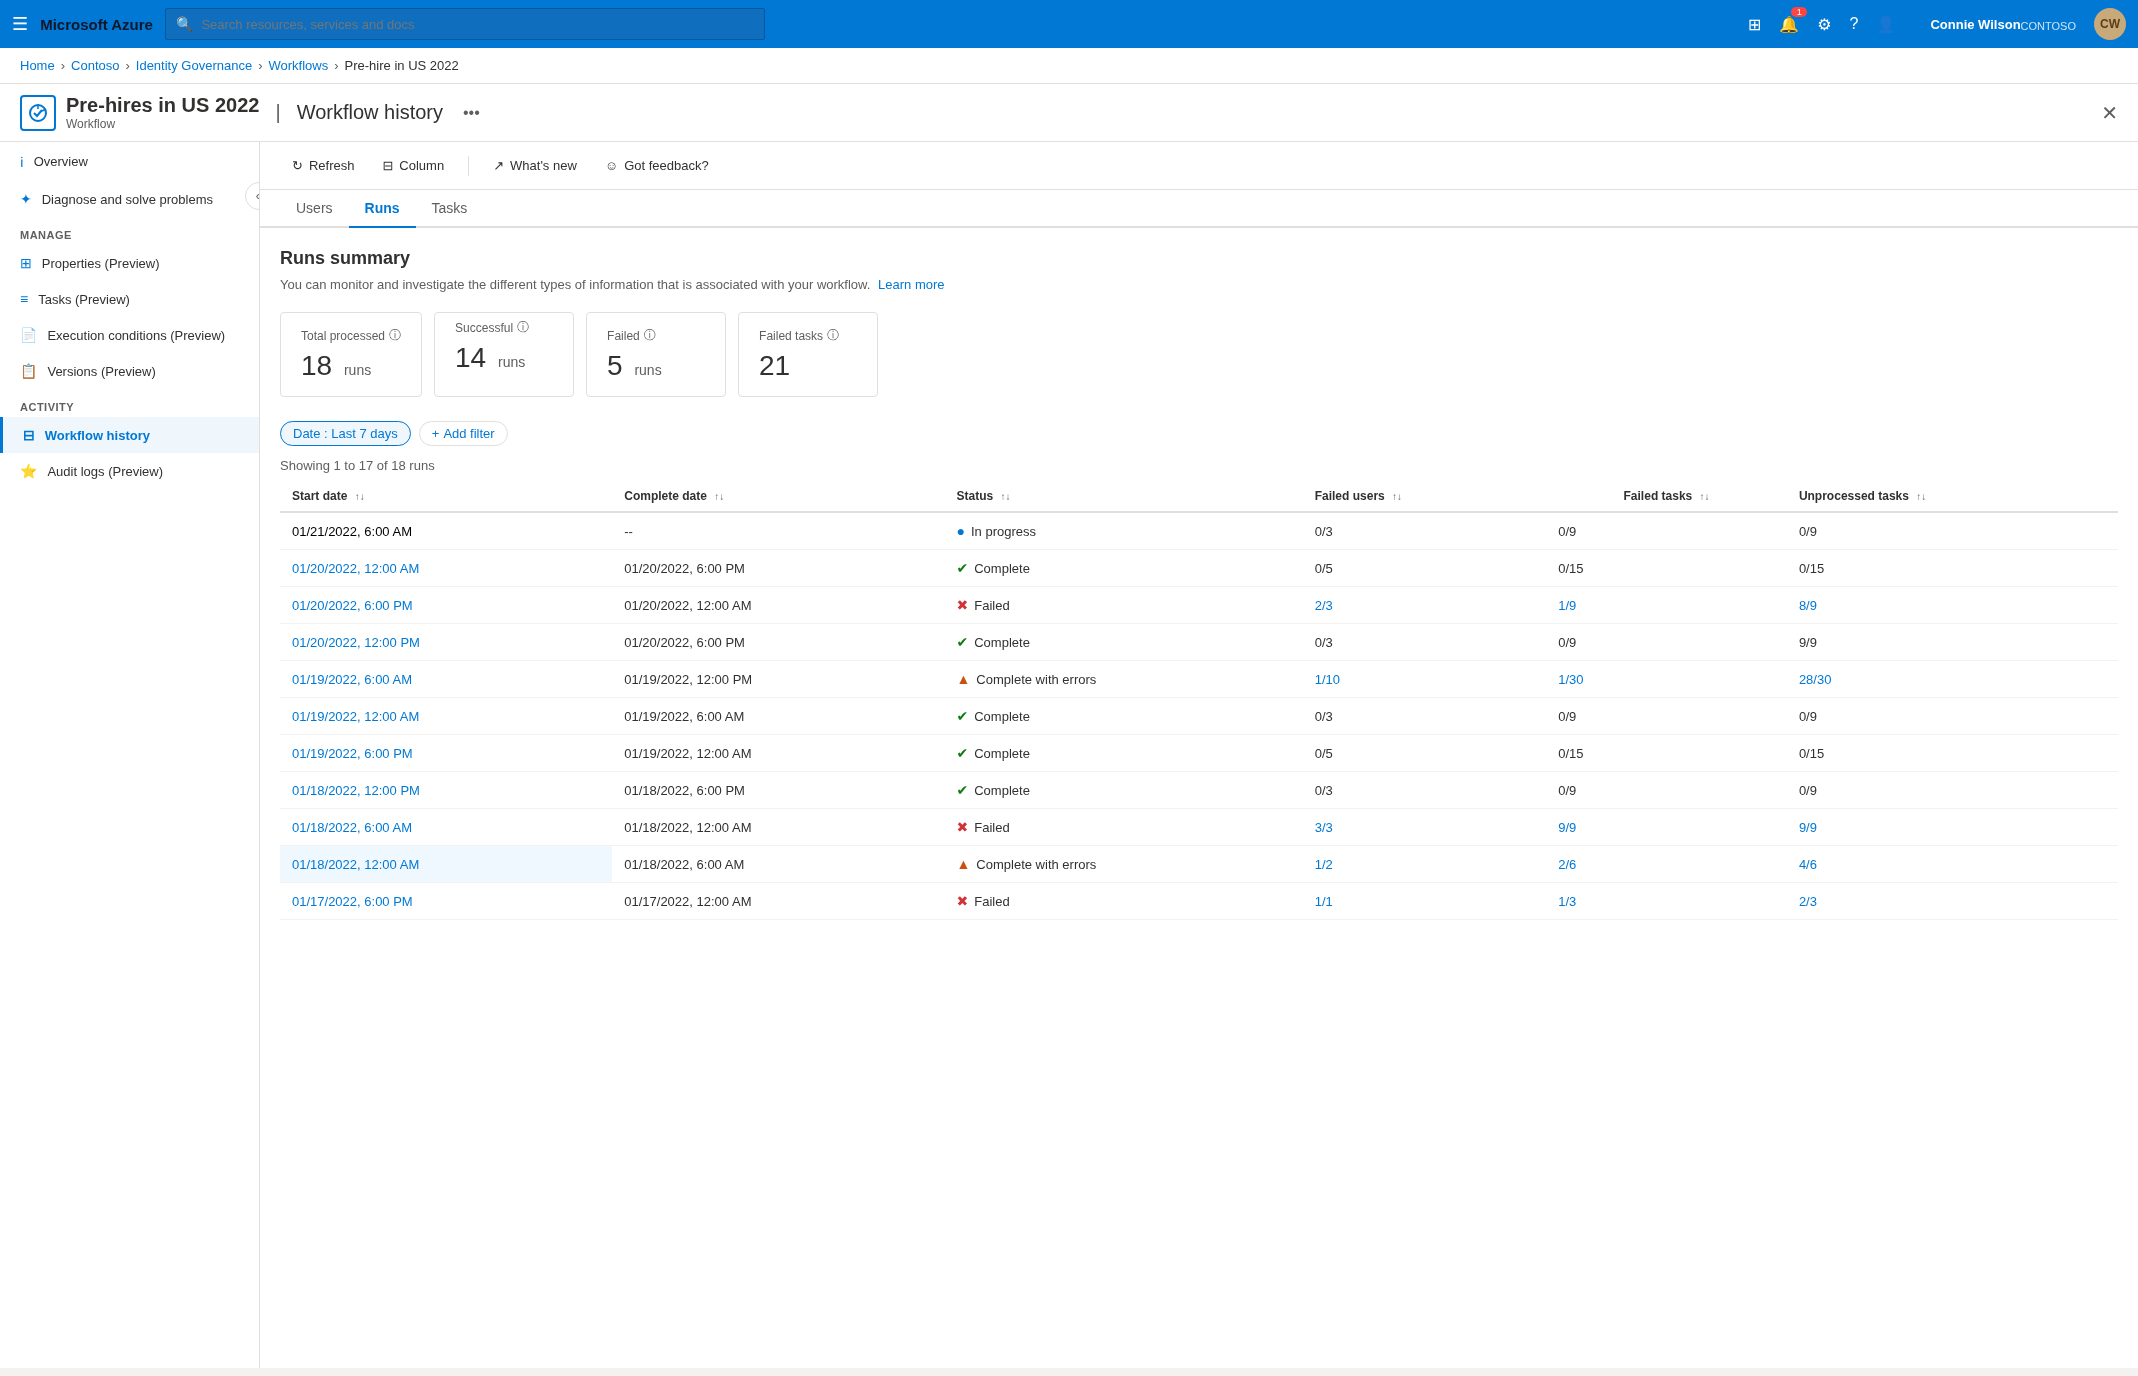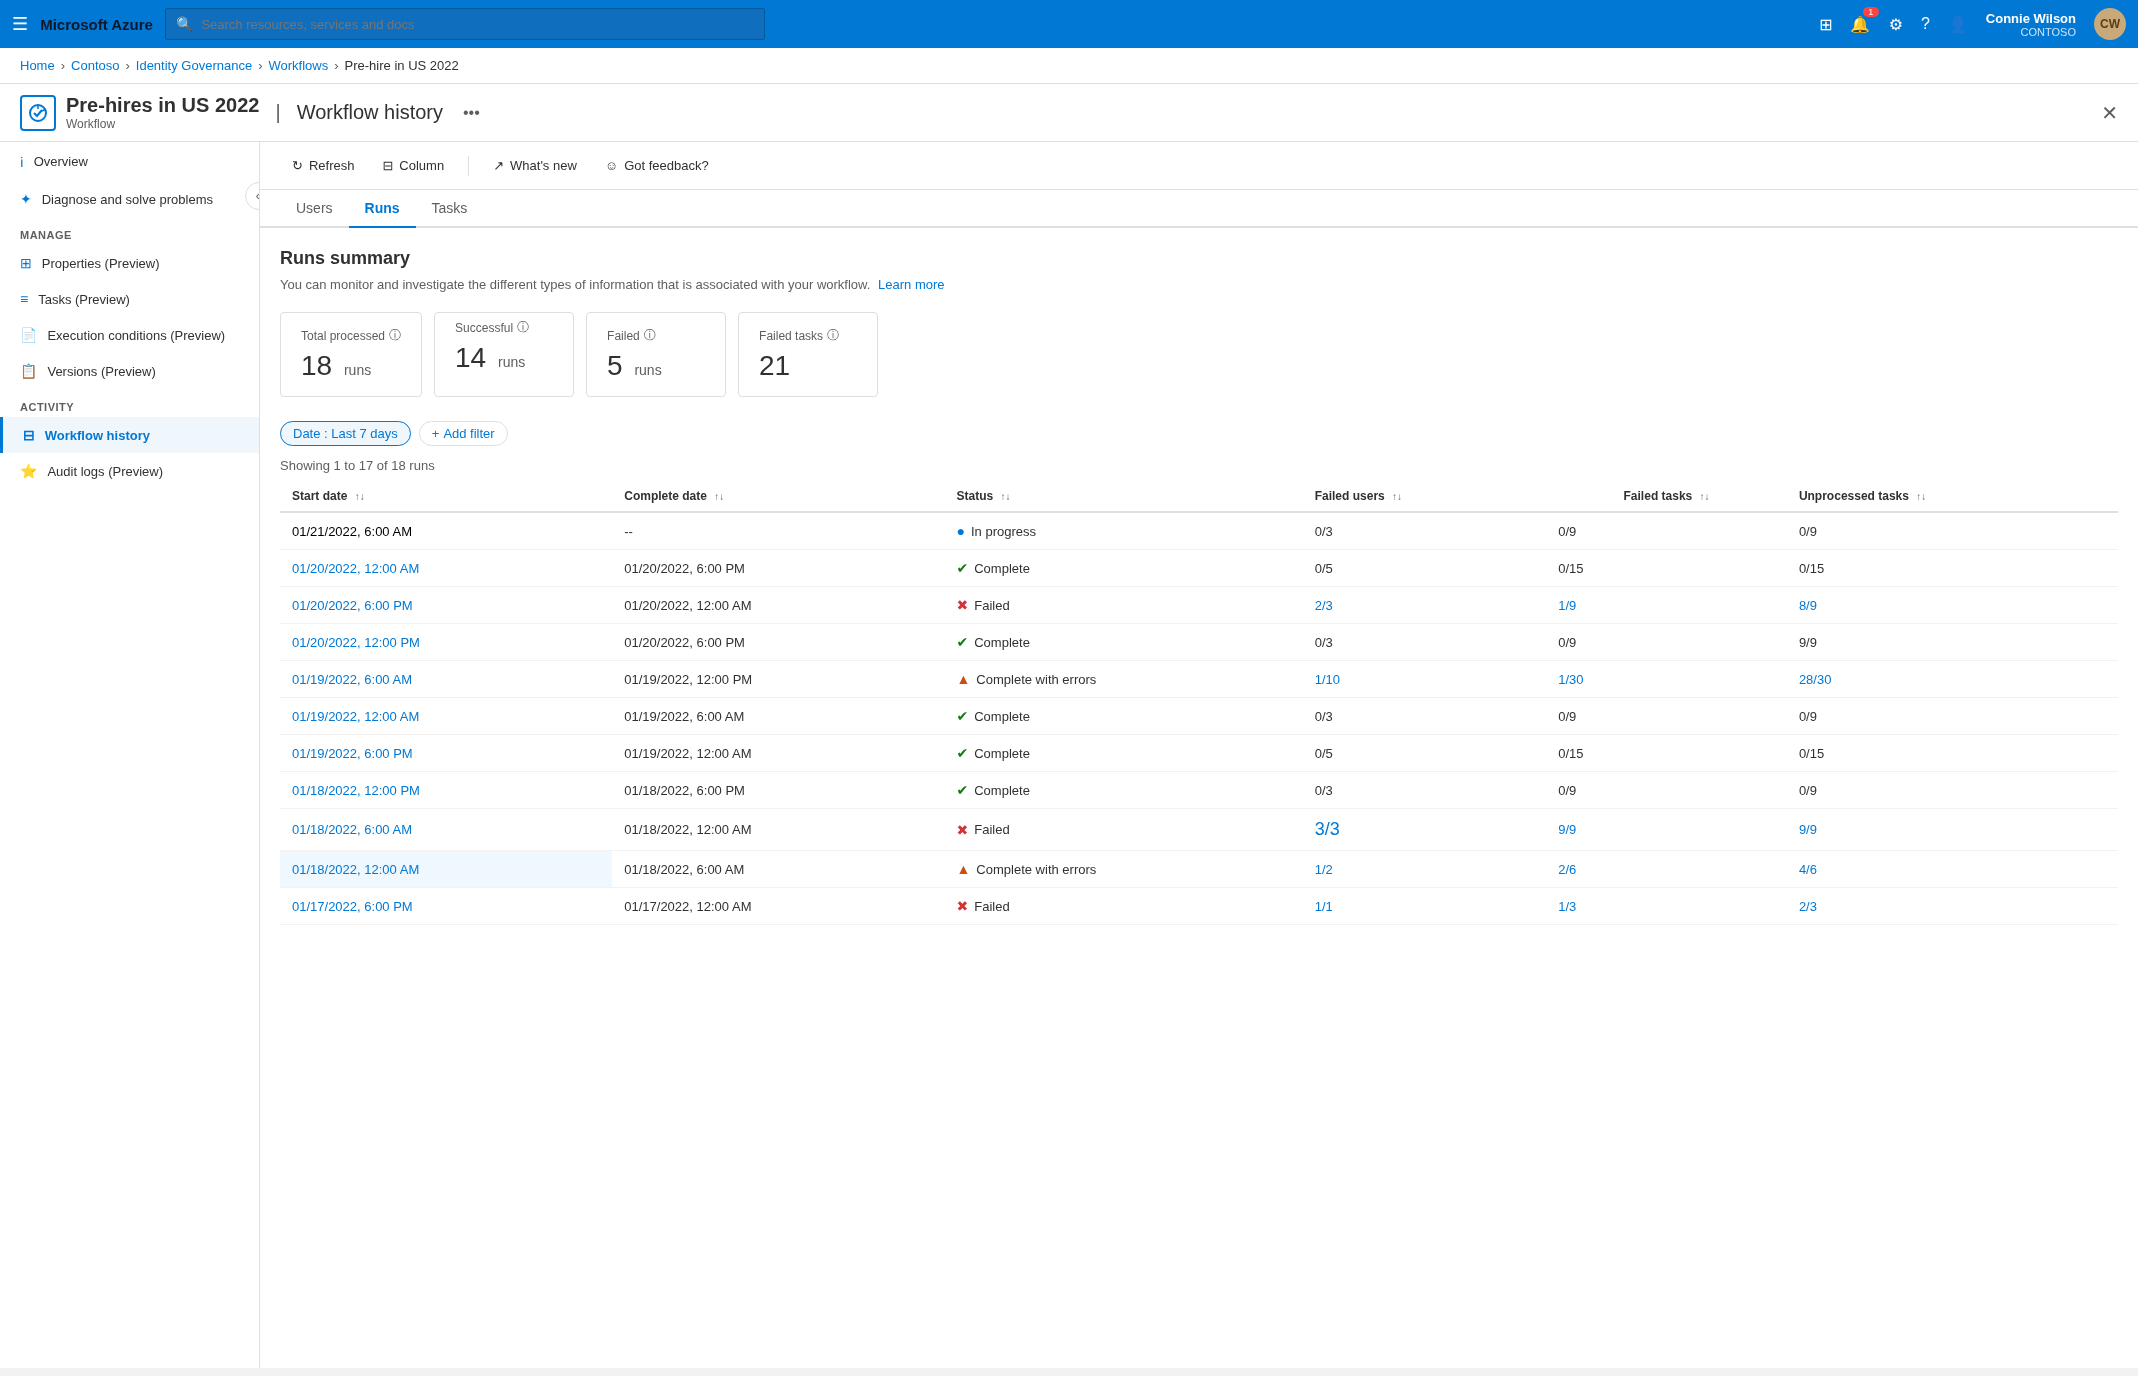--- a/index.html
+++ b/index.html
@@ -17,21 +17,21 @@
   </div>
   <div style="margin-left:auto;display:flex;align-items:center;gap:18px;">
     <span style="color:white;font-size:16px;cursor:pointer;">⊞</span>
     <span style="color:white;font-size:16px;cursor:pointer;position:relative;">
       🔔
       <span style="position:absolute;top:-8px;right:-8px;background:#ff4444;color:white;font-size:9px;border-radius:10px;padding:0 4px;min-width:16px;text-align:center;">1</span>
     </span>
     <span style="color:white;font-size:16px;cursor:pointer;">⚙</span>
     <span style="color:white;font-size:16px;cursor:pointer;">?</span>
     <span style="color:white;font-size:16px;cursor:pointer;">👤</span>
-    <div style="display:flex;flex-direction:column;align-items:flex-end;cursor:pointer;">
+    <div style="display:flex;flex-direction:row;align-items:flex-end;cursor:pointer;margin-left:16px;">
       <span style="font-size:13px;font-weight:600;color:white;">Connie Wilson</span>
       <span style="font-size:11px;color:#cce4f7;">CONTOSO</span>
     </div>
     <div style="width:32px;height:32px;border-radius:50%;background:#c8a97a;display:flex;align-items:center;justify-content:center;font-size:12px;font-weight:bold;color:#5a3e1b;cursor:pointer;">CW</div>
   </div>
 </nav>
 
 <div style="display:flex;align-items:center;gap:6px;padding:10px 20px;font-size:13px;color:#323130;background:#fff;border-bottom:1px solid #e1dfdd;">
   <a href="#" style="color:#0078d4;text-decoration:none;">Home</a>
   <span style="color:#605e5c;">›</span>
@@ -358,21 +358,21 @@
     <td style="padding:10px 12px;font-size:13px;border-bottom:1px solid #f3f2f1;">
       <a href="#" style="color:#0078d4;text-decoration:none;">01/18/2022, 6:00 AM</a>
     </td>
     <td style="padding:10px 12px;font-size:13px;border-bottom:1px solid #f3f2f1;">01/18/2022, 12:00 AM</td>
     <td style="padding:10px 12px;font-size:13px;border-bottom:1px solid #f3f2f1;">
       <div style="display:flex;align-items:center;gap:6px;">
         <span style="color:#d13438;font-size:14px;">✖</span>
         <span>Failed</span>
       </div>
     </td>
-    <td style="padding:10px 12px;font-size:18px;border-bottom:1px solid #f3f2f1;"><a href="#" style="color:#0078d4;text-decoration:none;">3/3</a></td>
+    <td style="padding:10px 12px;font-size:13px;border-bottom:1px solid #f3f2f1;"><a href="#" style="color:#0078d4;text-decoration:none;">3/3</a></td>
     <td style="padding:10px 12px;font-size:13px;border-bottom:1px solid #f3f2f1;"><a href="#" style="color:#0078d4;text-decoration:none;">9/9</a></td>
     <td style="padding:10px 12px;font-size:13px;border-bottom:1px solid #f3f2f1;"><a href="#" style="color:#0078d4;text-decoration:none;">9/9</a></td>
   </tr>
             <tr style="">
     <td style="padding:10px 12px;font-size:13px;border-bottom:1px solid #f3f2f1;cursor:pointer;background:#f0f8ff;">
       <a href="#" style="color:#0078d4;text-decoration:none;">01/18/2022, 12:00 AM</a>
     </td>
     <td style="padding:10px 12px;font-size:13px;border-bottom:1px solid #f3f2f1;">01/18/2022, 6:00 AM</td>
     <td style="padding:10px 12px;font-size:13px;border-bottom:1px solid #f3f2f1;">
       <div style="display:flex;align-items:center;gap:6px;">

